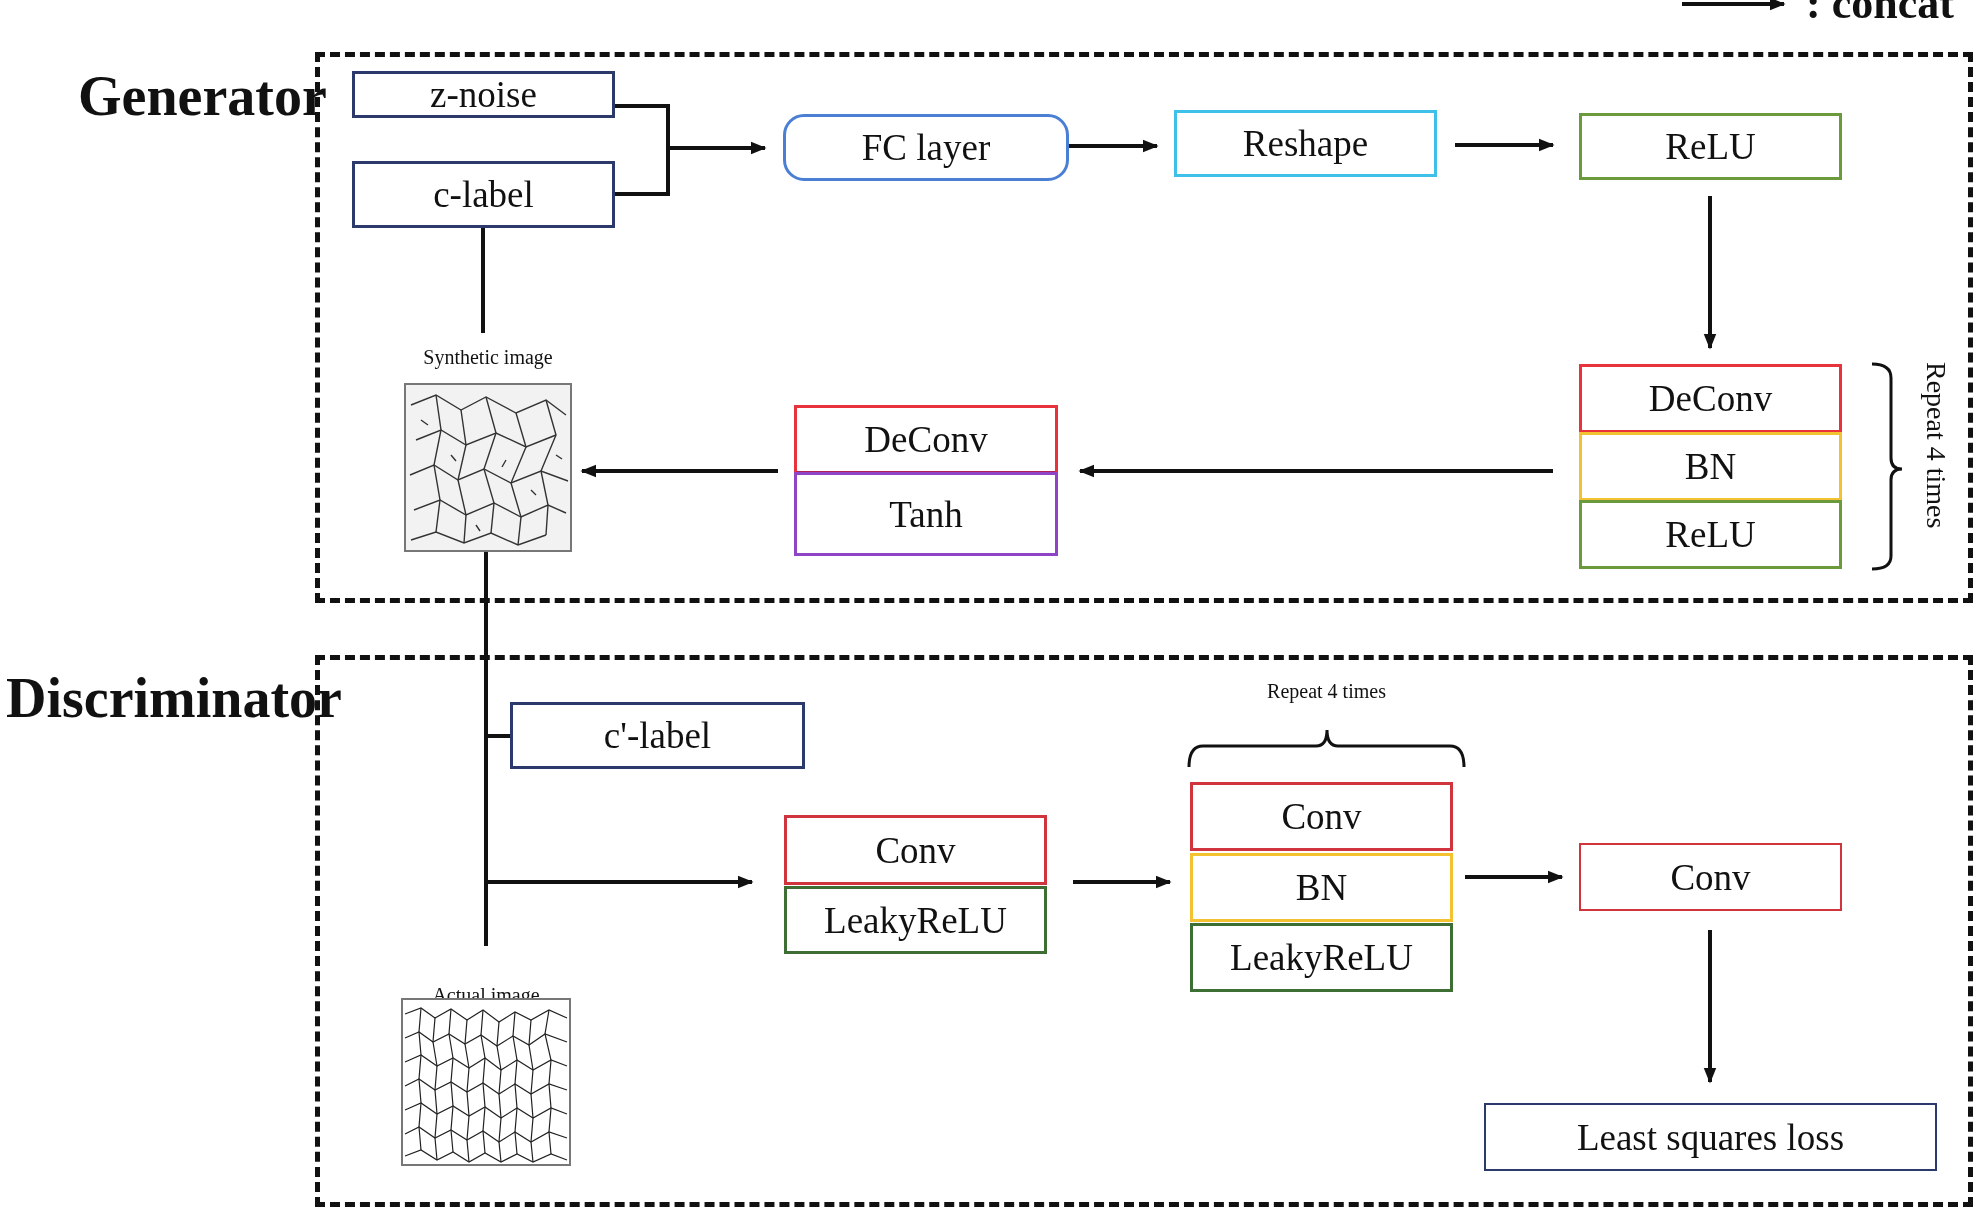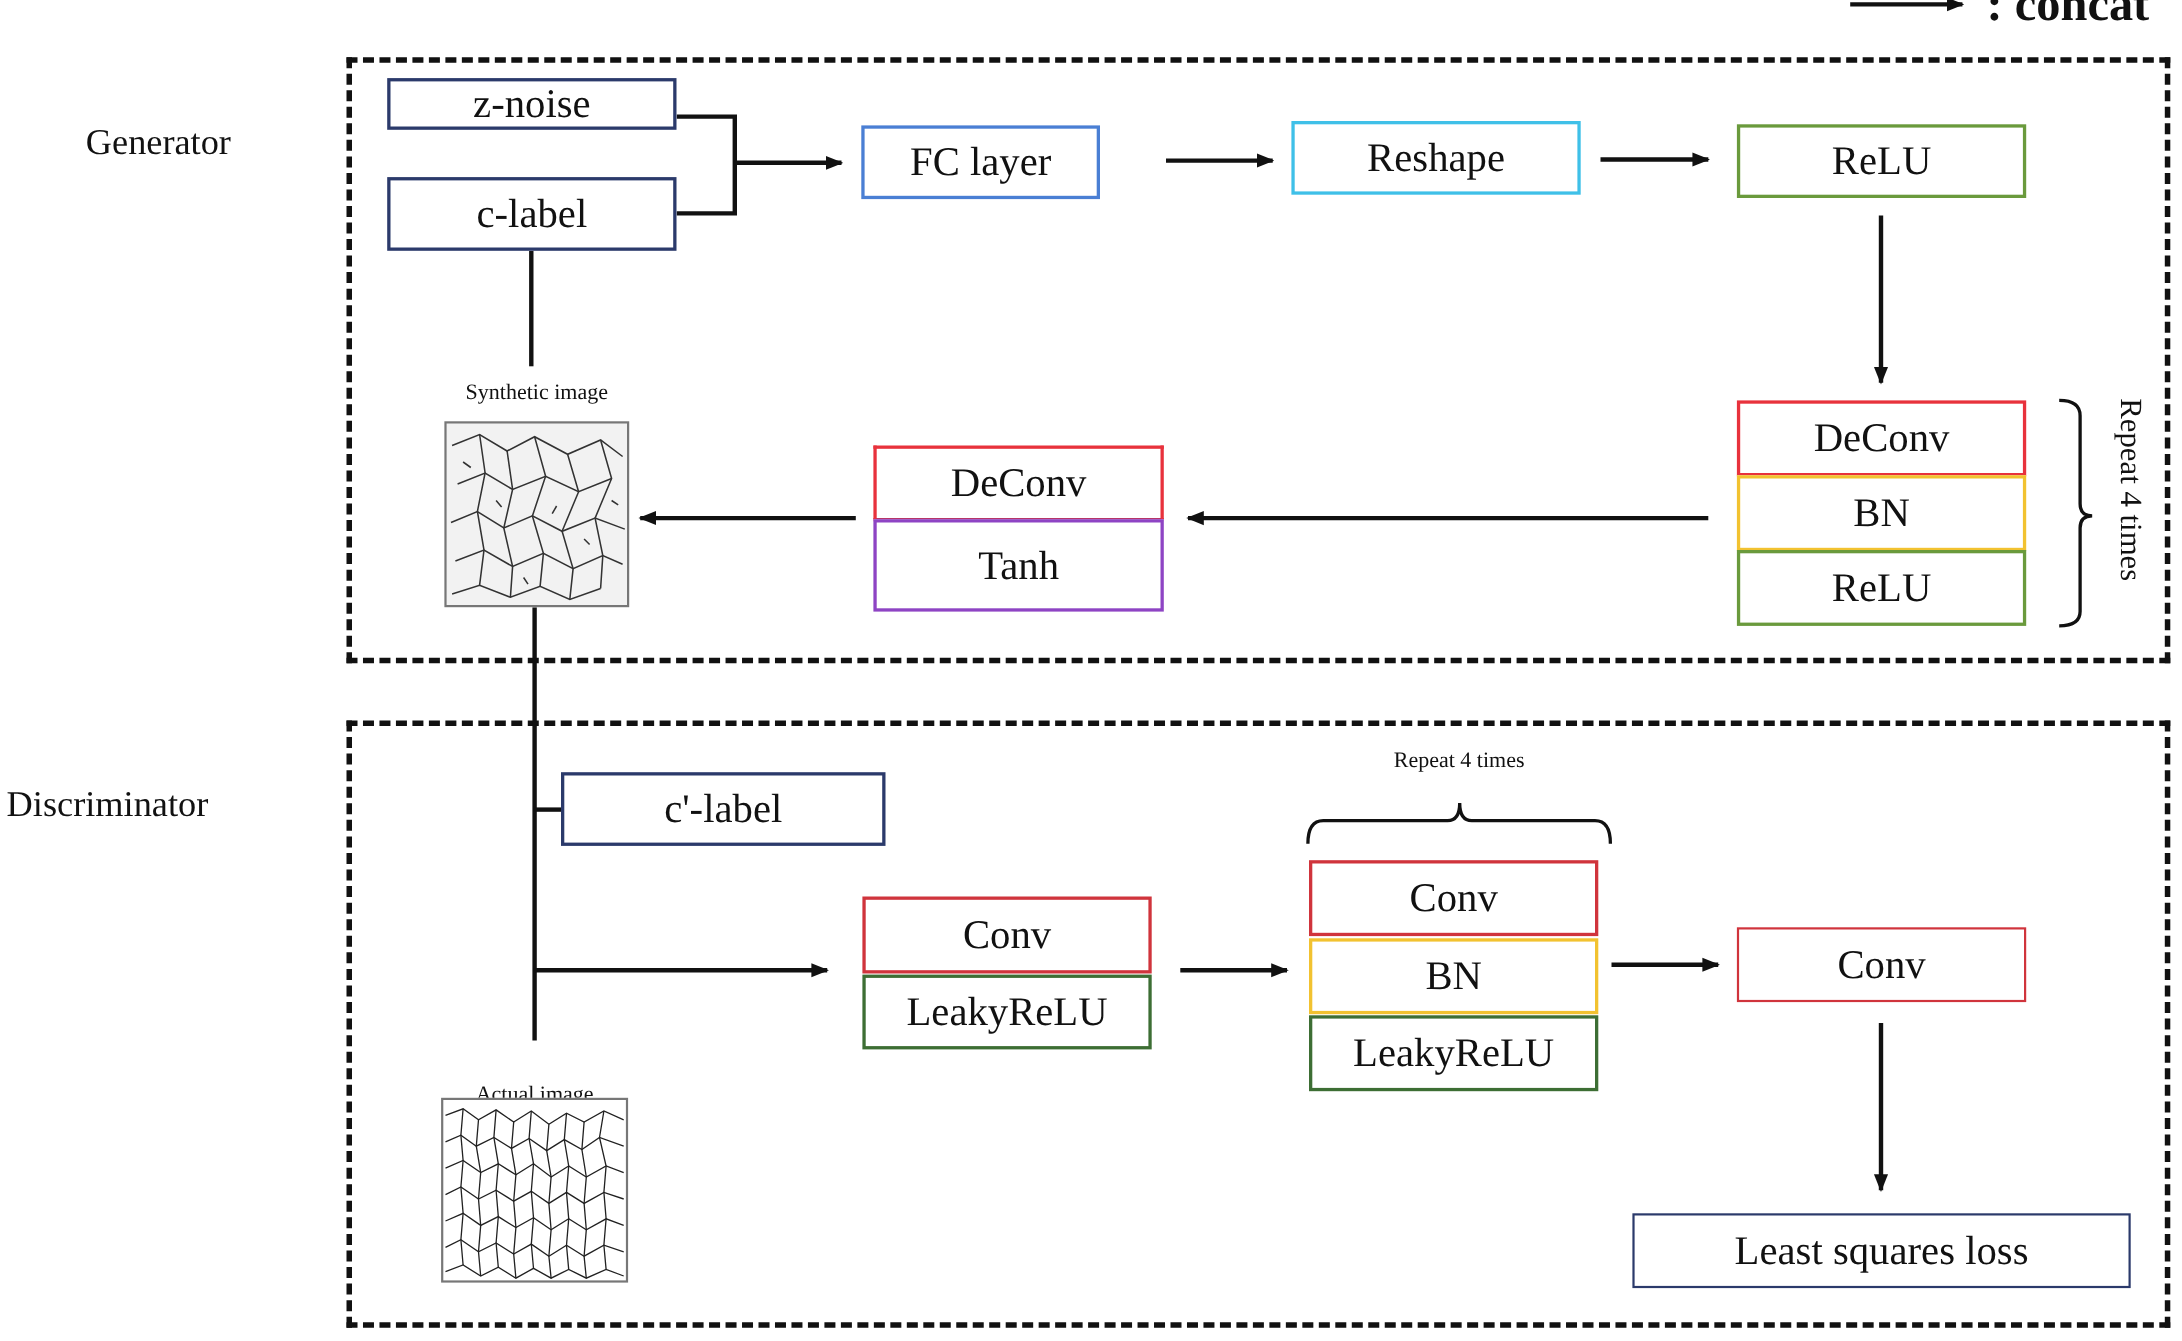--- a/index.html
+++ b/index.html
@@ -1,21 +1,21 @@
 <!DOCTYPE html>
 <html><head>
 <meta charset="utf-8">
 <style>
   html, body { margin: 0; padding: 0; background: #ffffff; }
   body { width: 1984px; height: 1219px; position: relative; overflow: hidden;
          font-family: "Liberation Serif", "DejaVu Serif", serif; color: #111; }
   .box { position: absolute; box-sizing: border-box; background: #fff;
          display: flex; align-items: center; justify-content: center;
          font-size: 37px; border: 3px solid #2b3a6b; }
-  .section-label { position: absolute; font-weight: normal; font-size: 33px; margin-top: 48px; }
+  .section-label { position: absolute; font-weight: bold; font-size: 56px; }
   .dashed { position: absolute; box-sizing: border-box; border: 5px dashed #111; }
   .caption { position: absolute; font-size: 20px; text-align: center; }
   .thumb { position: absolute; box-sizing: border-box; border: 2px solid #777; background: #f2f2f2; }
   svg.overlay { position: absolute; left: 0; top: 0; }
   .legend-text { position: absolute; font-weight: bold; font-size: 44px; }
   .vlabel { position: absolute; font-size: 28px; white-space: nowrap;
             transform: rotate(90deg); transform-origin: left top; }
 </style>
 </head>
 <body>
@@ -64,21 +64,21 @@
   </g>
 </svg>
 
 <div class="box" style="left:352px; top:71px; width:263px; height:47px;">
   <span>z-noise</span>
 </div>
 <div class="box" style="left:352px; top:161px; width:263px; height:67px;">
   <span>c-label</span>
 </div>
 
-<div class="box" style="left:783px; top:114px; width:217px; height:67px; border-color:#4a7fd4;">
+<div class="box" style="left:783px; top:114px; width:286px; height:67px; border-color:#4a7fd4;border-radius:21px;">
   <span>FC layer</span>
 </div>
 <div class="box" style="left:1174px; top:110px; width:263px; height:67px; border-color:#3fc0e8;">
   <span>Reshape</span>
 </div>
 <div class="box" style="left:1579px; top:113px; width:263px; height:67px; border-color:#6a9a3c;">
   <span>ReLU</span>
 </div>
 
 <div class="box" style="left:1579px; top:364px; width:263px; height:69px; border-color:#e8323c;">

